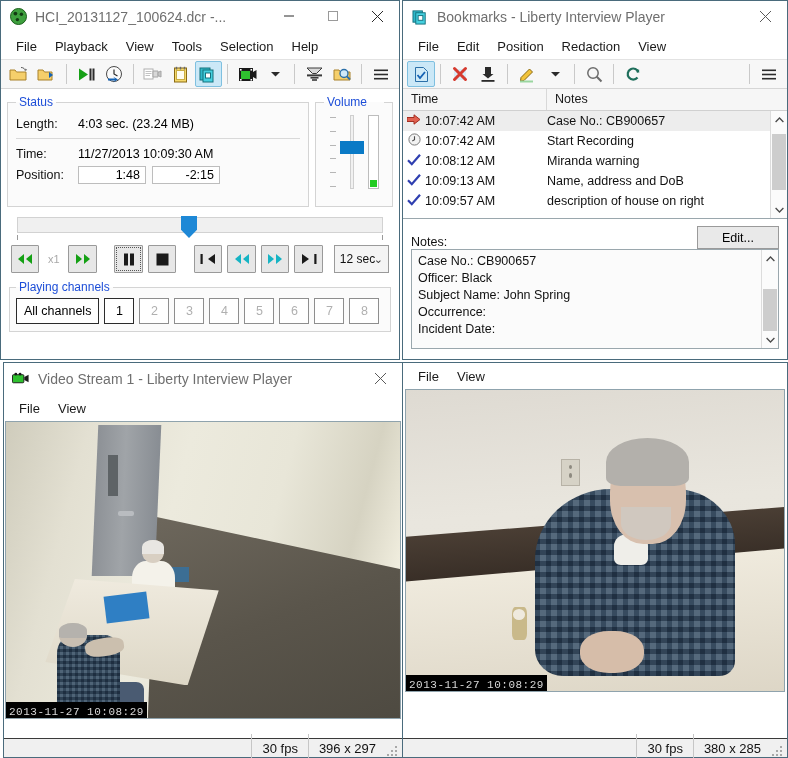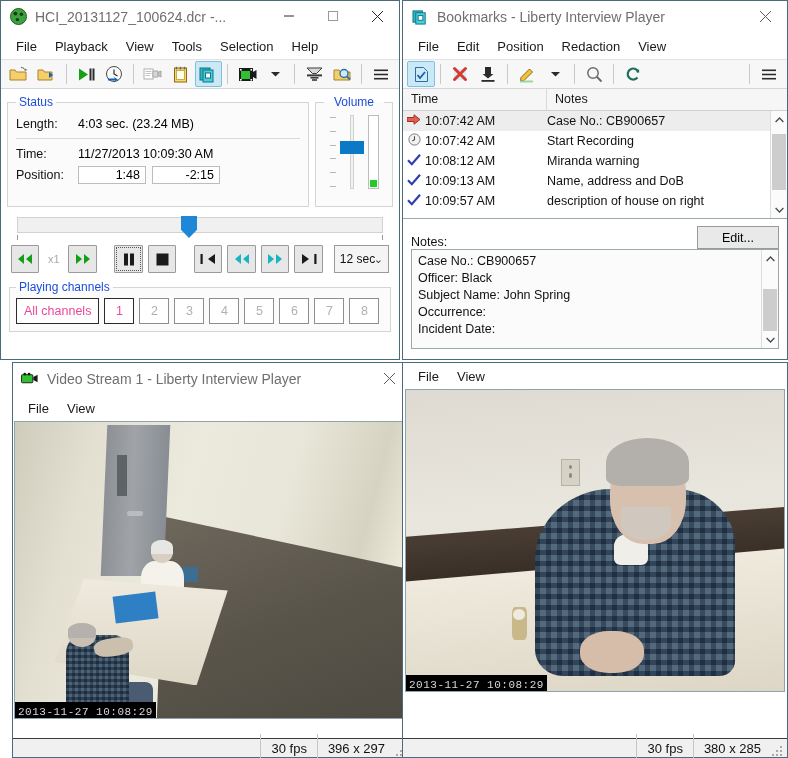--- a/index.html
+++ b/index.html
@@ -66,21 +66,21 @@
     border-top: 7px solid transparent; border-bottom: 7px solid transparent;
     margin-right: 8px;
   }
   .hr-sep { height: 1px; background: #d9d9d9; margin: 4px 0 4px 0; }
   .pos-box {
     border: 1px solid #bdbdbd; background: #fff; width: 68px;
     text-align: right; padding: 1px 5px; font-size: 12.5px; margin-right: 6px;
   }
 
   #vol-grp { width: 78px; height: 112px; padding-top:4px; }
-  #vol-grp > legend { text-align: center; width:100%; }
+  #vol-grp > legend { width:100%; }
   .vol-wrap { display: flex; justify-content: center; gap: 10px; height: 78px; padding-top:2px;}
   .vol-ticks { display: flex; flex-direction: column; justify-content: space-between; height: 74px; padding: 2px 0;}
   .vol-tick { width: 6px; height: 1px; background: #b6b6b6; }
   .vol-track { position: relative; width: 12px; height: 74px; }
   .vol-track .groove {
     position: absolute; left: 4px; top: 0; width: 4px; height: 74px;
     background: #f1f1f1; border: 1px solid #cfcfcf;
   }
   .vol-thumb {
     position: absolute; left: -6px; top: 26px; width: 24px; height: 13px;
@@ -116,21 +116,21 @@
     font-size: 12px; color: #111; position: relative; overflow:hidden;
   }
   .sel-speed .cv { flex:1 1 auto; white-space:nowrap; overflow:hidden;}
   .sel-speed .chev { position:absolute; right:5px; color:#3b3b3b; font-size:11px;}
 
   #chan-grp { margin: 7px 2px 0 2px; padding: 2px 6px 7px 6px; }
   .chan-row { display: flex; gap: 5px; margin-top: 2px; }
   .chan-btn {
     height: 26px; min-width: 30px; padding: 0 7px; background: #fff;
     border: 1px solid #2b2b2b; display: flex; align-items: center;
-    justify-content: center; font-size: 12.5px; color: #ec4899;
+    justify-content: center; font-size: 12.5px; color: #000000;
   }
   .chan-btn.dim { color: #b0b0b0; border-color: #8e8e8e; }
   .chan-btn.all { font-size: 12.5px; }
 
   
   #bookmarks { left: 402px; top: 0; width: 386px; height: 360px; }
   .bm-body { padding: 0; }
   .list-head {
     display: flex; height: 22px; background: #f6f6f6;
     border-bottom: 1px solid #d0d0d0; font-size: 12.5px; color: #1a1a1a;
@@ -153,21 +153,21 @@
   .notes-label { font-size: 12.5px; color: #111; flex: 1 1 auto; }
   .edit-btn {
     width: 82px; height: 23px; border: 1px solid #9a9a9a; background: #e9e9e9;
     display: flex; align-items: center; justify-content: center; font-size: 12.5px;
   }
   .notes-box { margin: 0 8px 8px 8px; height: 100px; border: 1px solid #9aa7ad; display: flex; background: #fbfbfb; }
   .notes-text { flex: 1 1 auto; padding: 3px 6px; font-size: 12.5px; line-height: 17px; color: #111; }
   .notes-text div { white-space: nowrap; }
 
   
-  #vid1 { left: 12px; top: 362px; width: 400px; height: 396px; }
+  #vid1 { left: 3px; top: 362px; width: 400px; height: 396px; }
   #vid2 { left: 402px; top: 362px; width: 386px; height: 396px; }
   .vid-canvas { position: relative; overflow: hidden; background: #000; }
   #vid1 .vid-canvas { height: 298px; margin: 0 1px; }
   #vid2 .vid-canvas { height: 303px; margin: 0 2px; }
   .ts-overlay {
     position: absolute; left: 0; bottom: 0; height: 16px; padding: 4px 3px;
     background: #000; color: #d8d8d8; font-family: "Liberation Mono", monospace;
     font-size: 11px; line-height: 13px; letter-spacing: .5px;
   }
   .statusbar {

